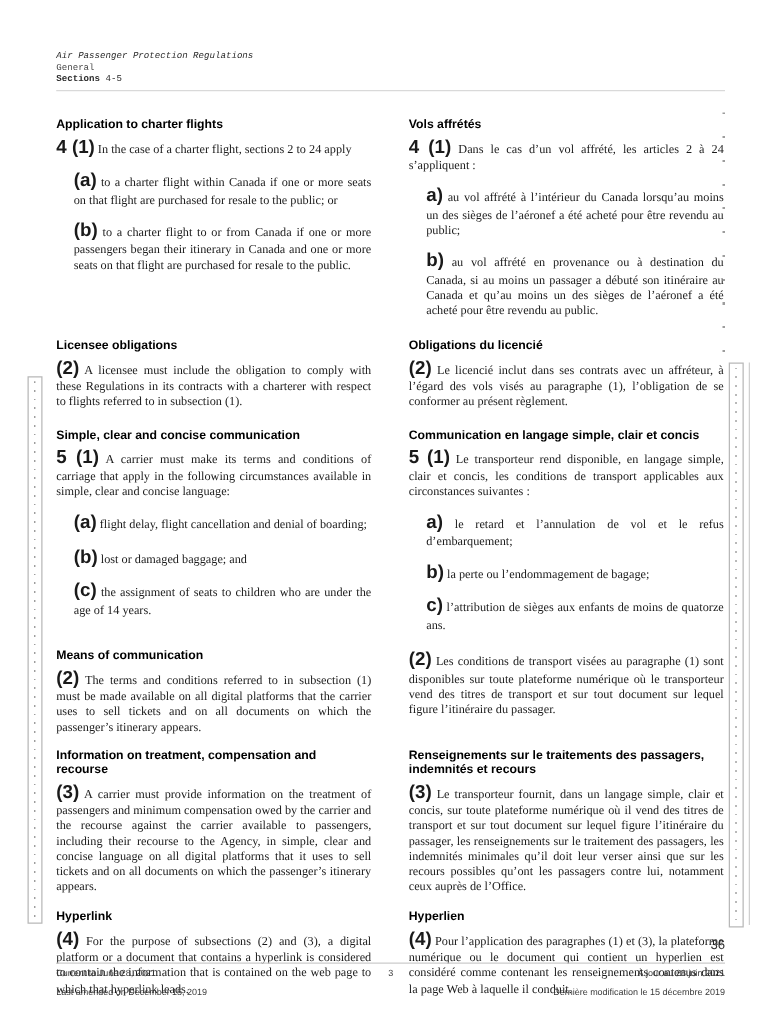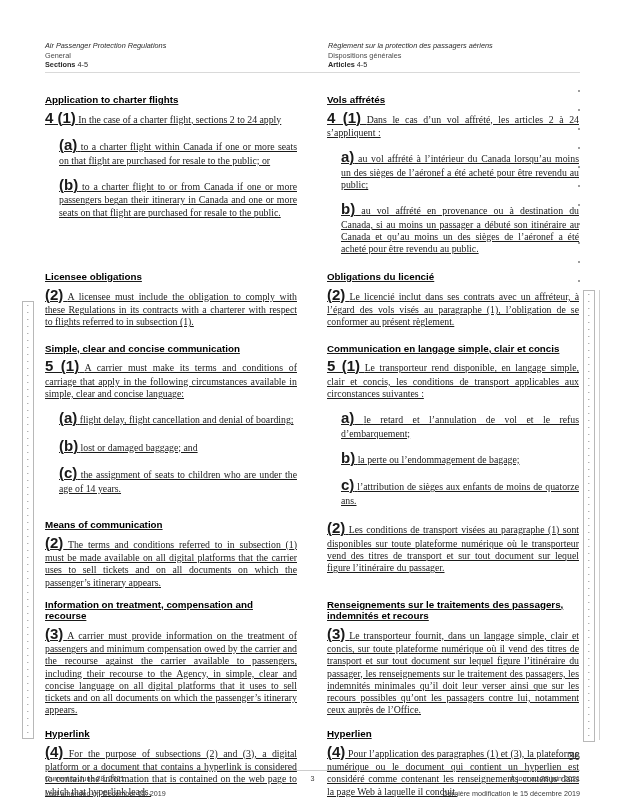--- a/index.html
+++ b/index.html
@@ -4,31 +4,31 @@
 <style>
   html,body{margin:0;padding:0;background:#ffffff;}
   body{width:624px;height:807px;position:relative;overflow:hidden;
        font-family:"Liberation Serif", serif;color:#1a1a1a;
        -webkit-font-smoothing:antialiased;}
   .page{position:absolute;inset:0;background:#fff;}
 
   
   .running-header{position:absolute;top:41px;left:45px;width:535px;
     display:flex;justify-content:space-between;
-    font-family:Liberation Sans, sans-serif;font-size:7.3px;line-height:1.32;color:#2a2a2a;}
+    font-family:Liberation Mono, monospace;font-size:7.3px;line-height:1.32;color:#2a2a2a;}
   .rh-col{width:252px;}
   .rh-title{font-style:italic;}
   .rh-sub{color:#4a4a4a;}
   .rh-range b{font-weight:700;}
   .header-rule{position:absolute;top:72px;left:45px;width:535px;border-top:1px solid #d9d9d9;}
 
   
   .columns{position:absolute;top:72px;left:45px;width:535px;}
   .row{display:flex;gap:30px;}
-  .cell{width:252px;text-decoration:underline;}
+  .cell{width:252px;}
   .row-charter{margin-top:22px;}
   .row-licensee{margin-top:16px;}
   .row-communication{margin-top:14px;}
   .row-means{margin-top:12px;}
   .row-information{margin-top:10px;}
   .row-hyperlink{margin-top:12px;}
 
   .sec-heading{font-family:"Liberation Sans", sans-serif;font-weight:700;
     font-size:9.8px;line-height:1.18;color:#000;margin:0 0 3px 0;}
   .para{font-size:9.8px;line-height:1.24;text-align:justify;margin:0 0 0 0;}
@@ -64,25 +64,20 @@
 </head>
 <body>
 
 <div class="page">
 
   <div class="running-header">
     <div class="rh-col">
       <div class="rh-title">Air Passenger Protection Regulations</div>
       <div class="rh-sub">General</div>
       <div class="rh-range"><b>Sections</b> <span>4-5</span></div>
-    </div>
-    <div class="rh-col">
-      <div class="rh-title">Règlement sur la protection des passagers aériens</div>
-      <div class="rh-sub">Dispositions générales</div>
-      <div class="rh-range"><b>Articles</b> <span>4-5</span></div>
     </div>
   </div>
   <div class="header-rule"></div>
 
   <div class="columns">
 
     <div class="row row-charter">
       <div class="cell">
         <h3 class="sec-heading">Application to charter flights</h3>
         <p class="para"><b class="marker">4 (1)</b> <span>In the case of a charter flight, sections 2 to 24 apply</span></p>

